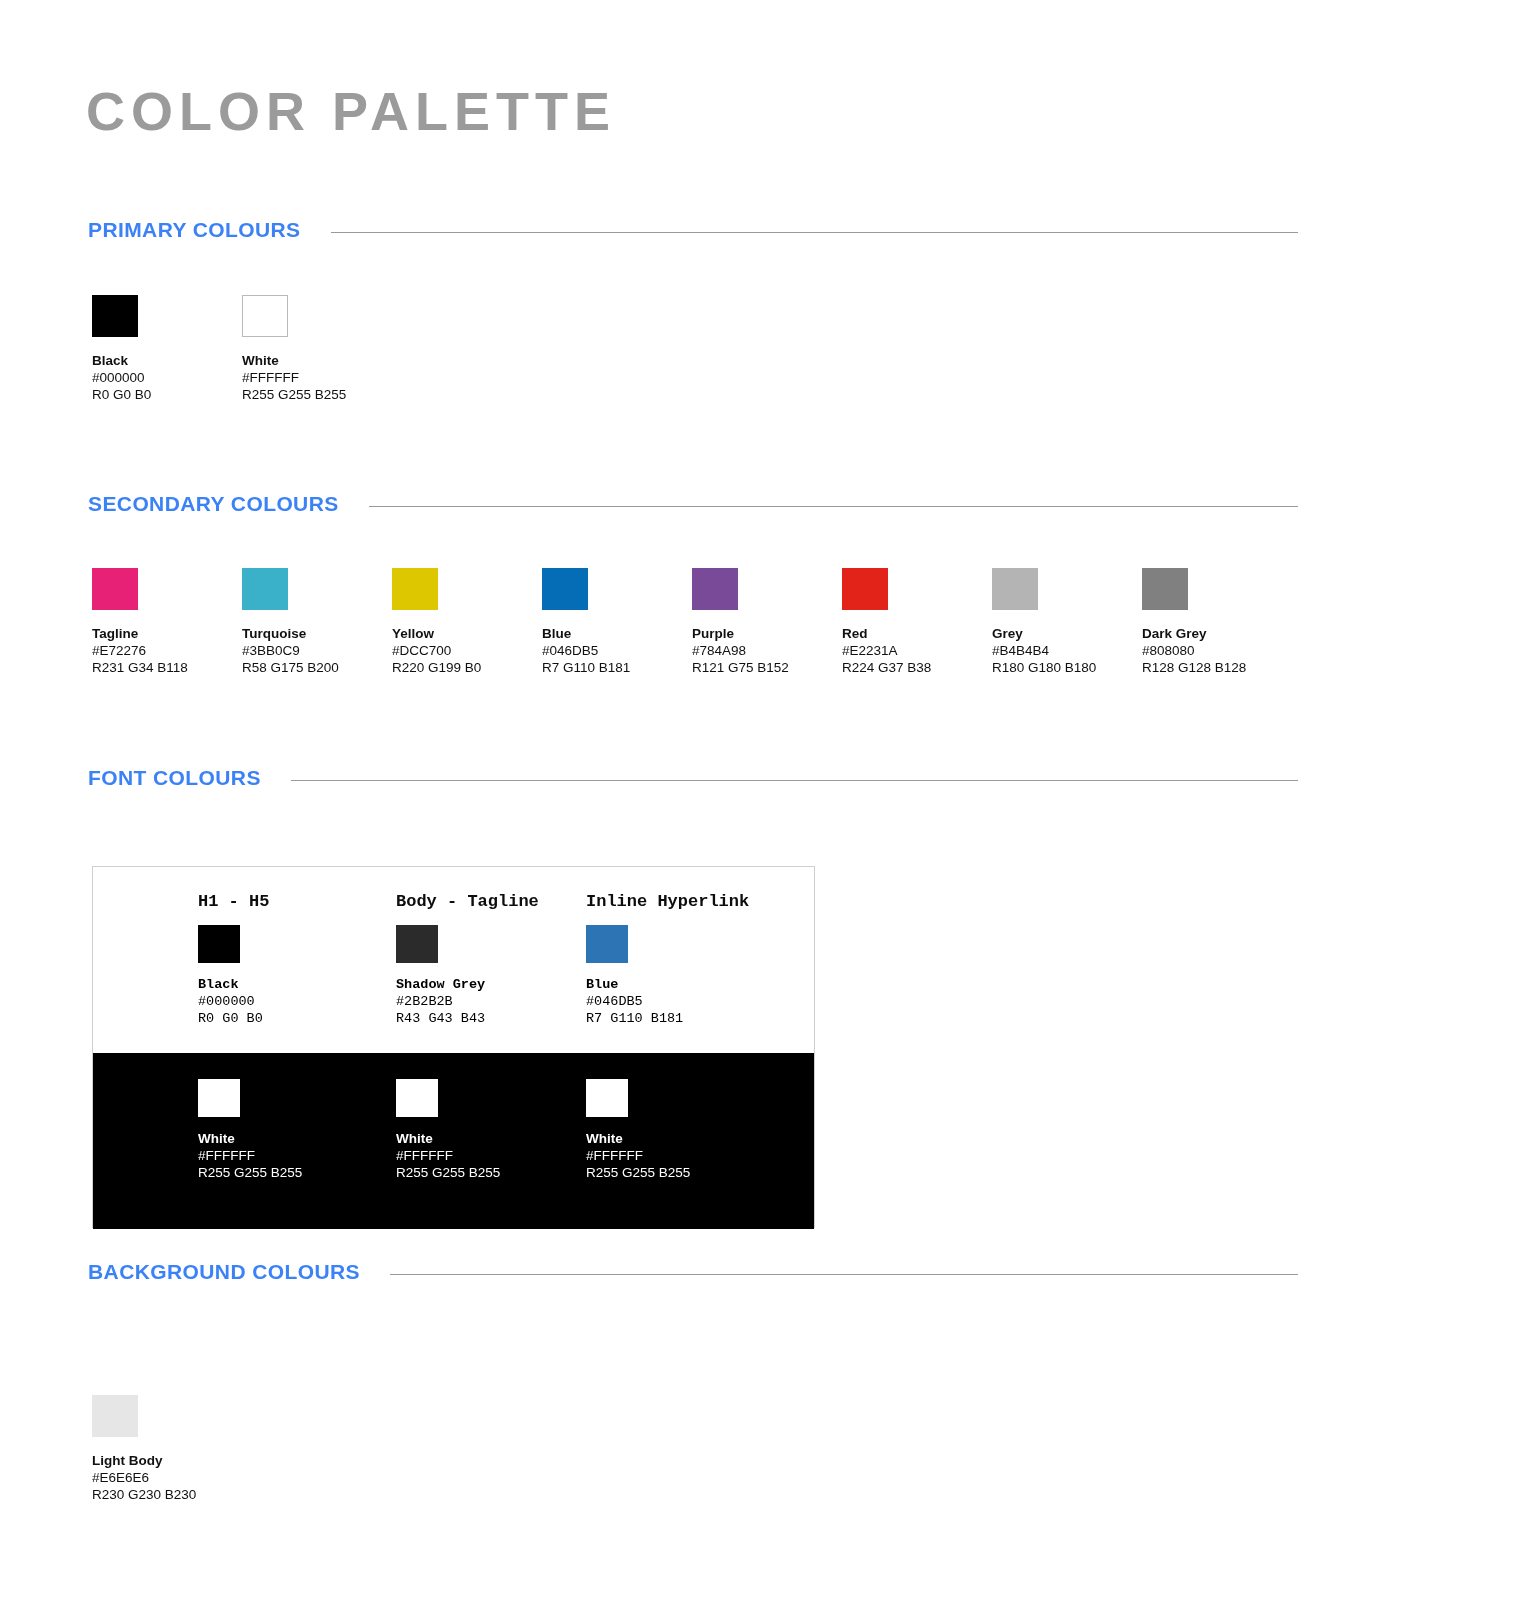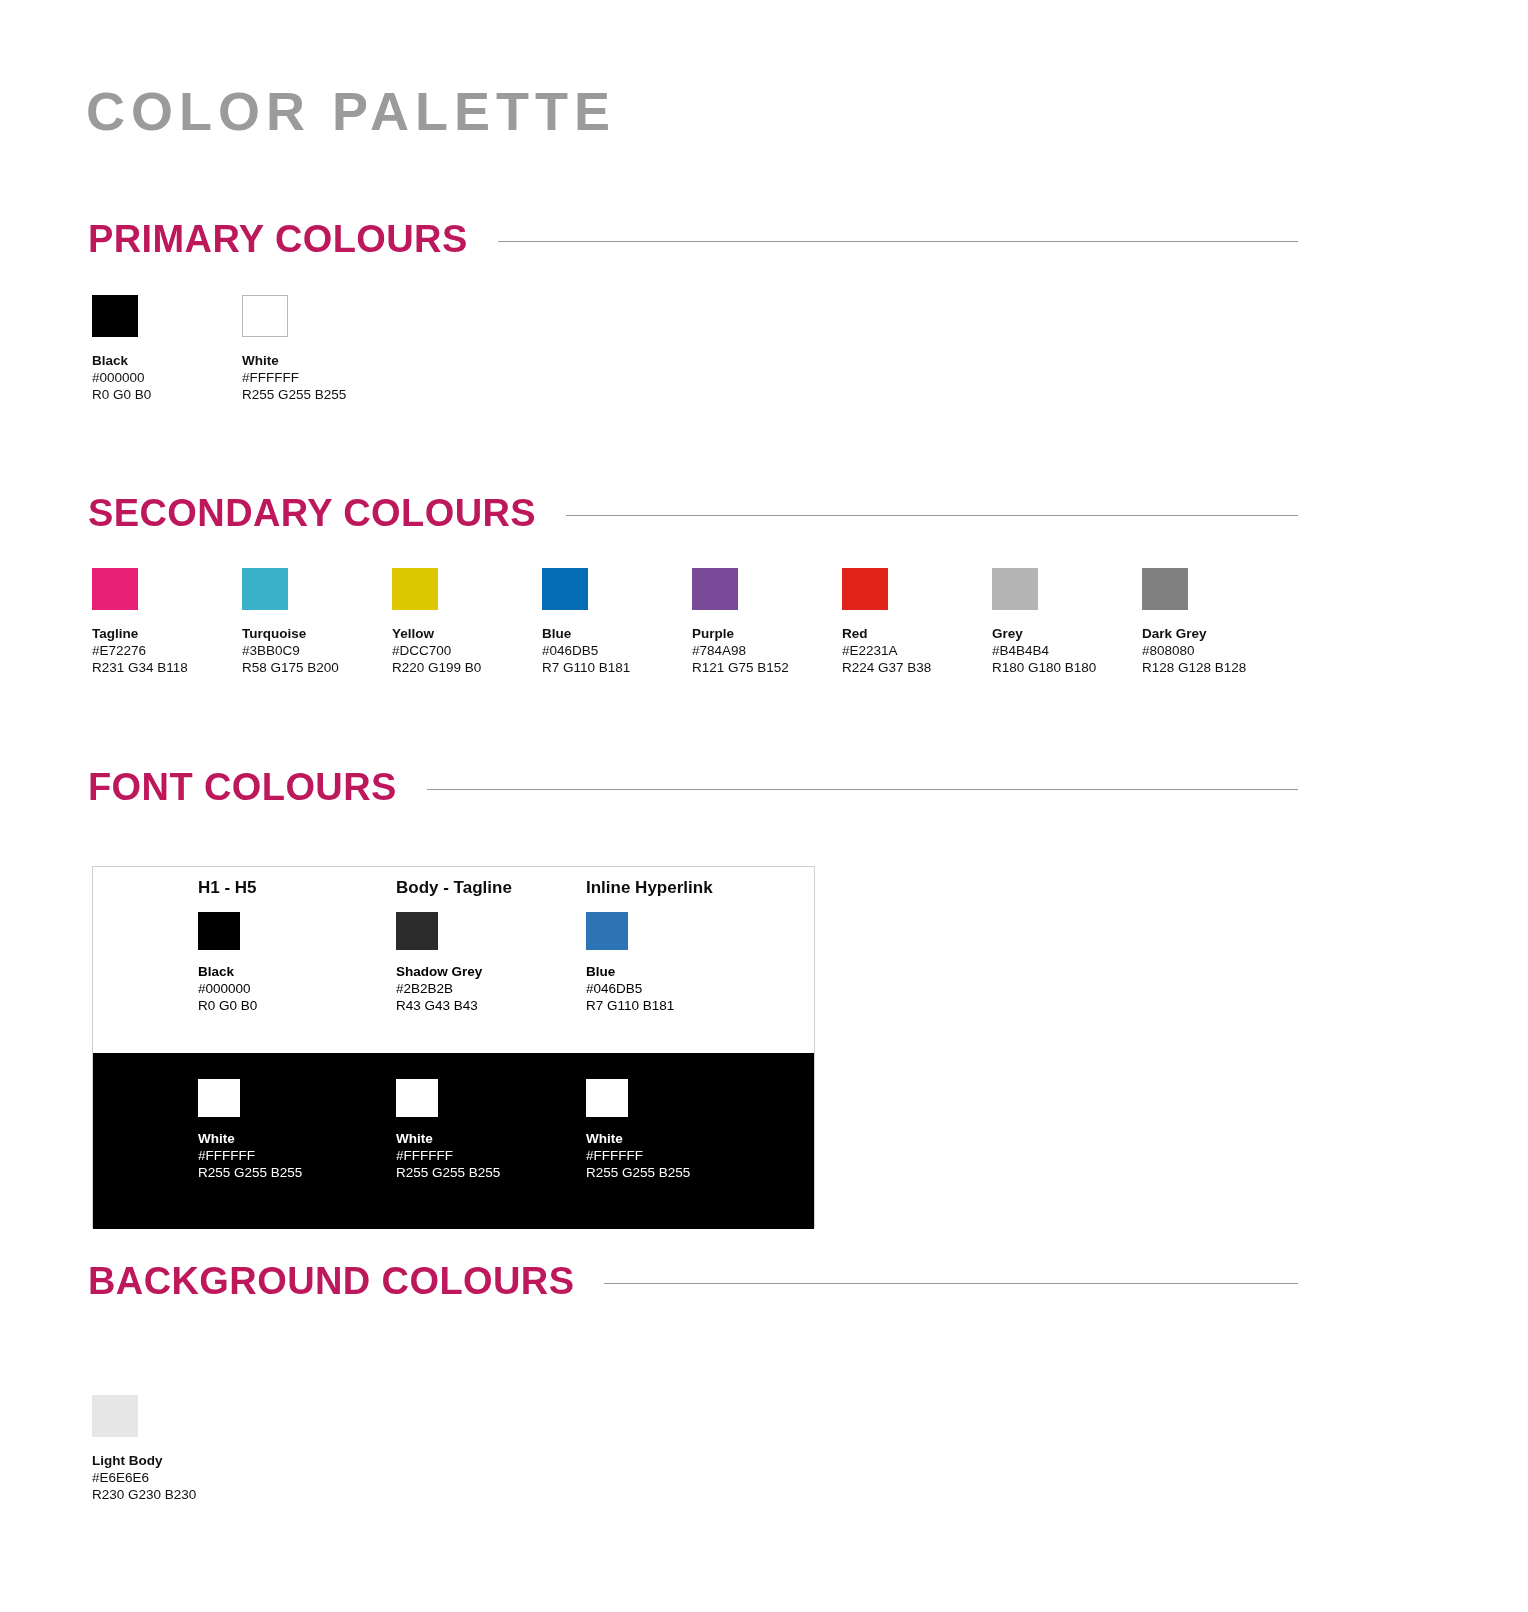--- a/index.html
+++ b/index.html
@@ -33,24 +33,24 @@
 
   
   .section-head {
     position: absolute;
     display: flex;
     align-items: center;
     left: 88px;
     right: 90px;
   }
   .section-head .label {
-    font-size: 38px;
+    font-size: 21px;
     font-weight: bold;
     letter-spacing: 0.4px;
-    color: #be185d;
+    color: #3b82f6;
     white-space: nowrap;
   }
   .section-head .rule {
     flex: 1;
     height: 1px;
     background: #9a9a9a;
     margin-left: 30px;
     margin-top: 4px;
   }
 
@@ -131,21 +131,21 @@
     display: block;
   }
   .font-col .txt {
     margin-top: 13px;
     font-size: 13.5px;
     line-height: 17px;
   }
   .font-col .txt .name { font-weight: bold; display: block; }
   .font-col .txt .hex, .font-col .txt .rgb { display: block; }
 
-  .light-half .font-col { top: 11px; }
+  .light-half .font-col { top: 25px; font-family: Liberation Mono, monospace; }
   .light-half .font-col.c0 { left: 105px; }
   .light-half .font-col.c1 { left: 303px; }
   .light-half .font-col.c2 { left: 493px; }
 
   .dark-half .font-col { top: 26px; color: #ffffff; }
   .dark-half .font-col .txt { color: #ffffff; }
   .dark-half .font-col.c0 { left: 105px; }
   .dark-half .font-col.c1 { left: 303px; }
   .dark-half .font-col.c2 { left: 493px; }
 </style>

